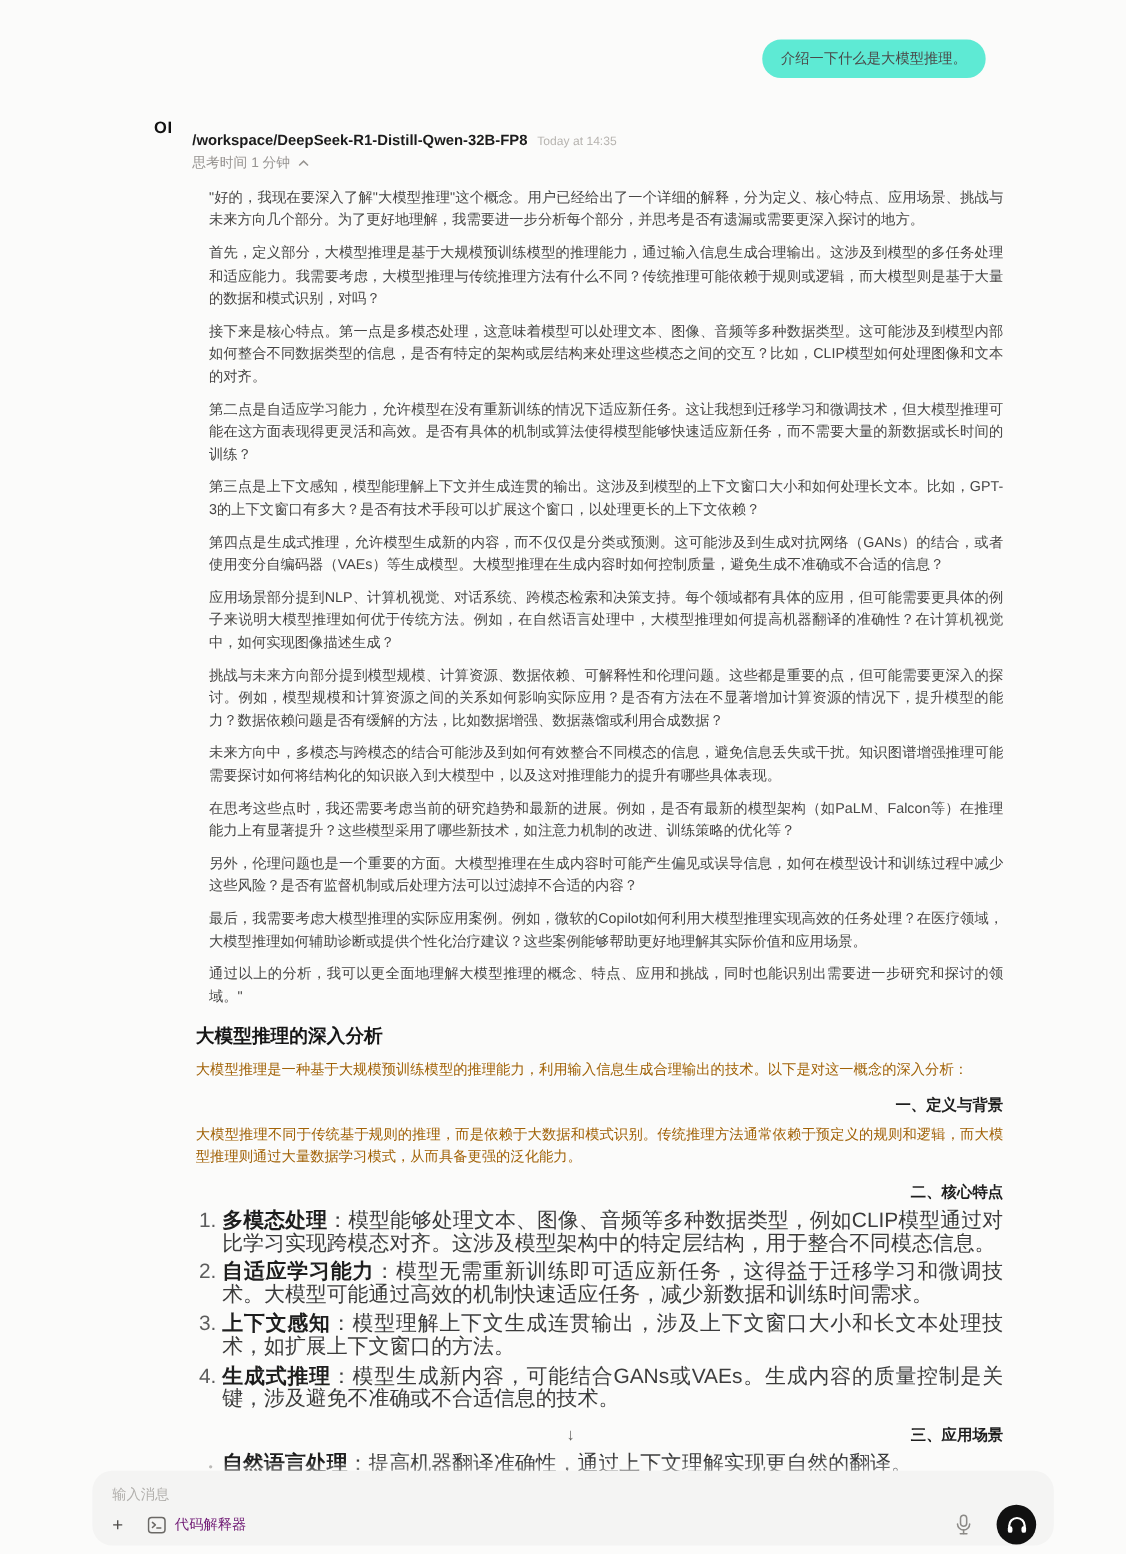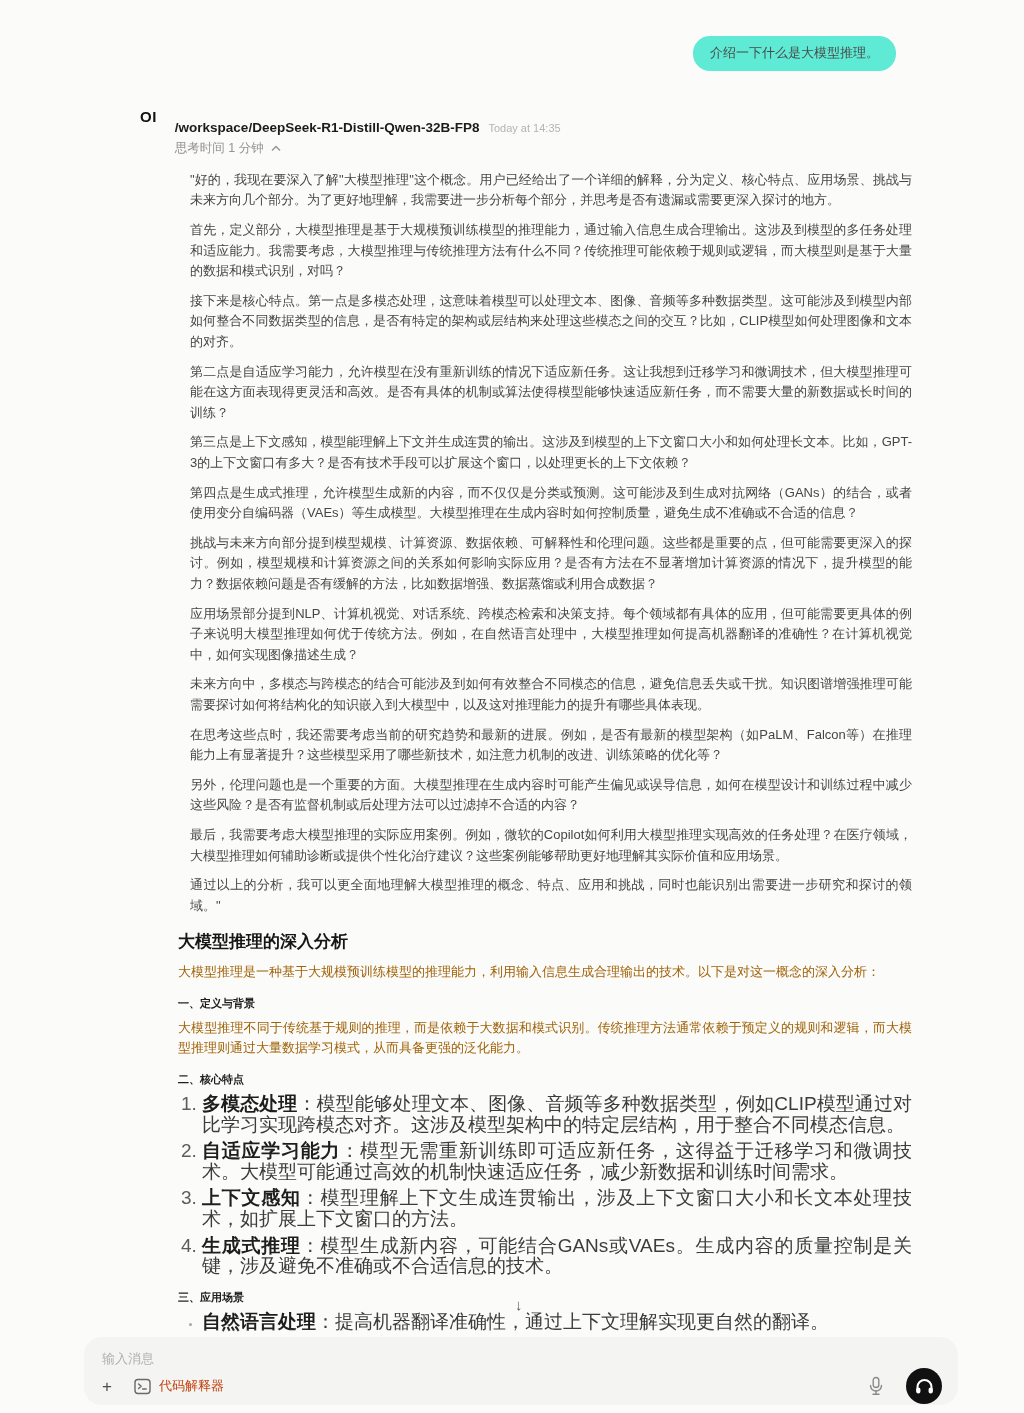--- a/index.html
+++ b/index.html
@@ -25,21 +25,21 @@
     display: flex; align-items: center; gap: 7px; cursor: pointer; width: fit-content;
   }
   .think-toggle svg { stroke: #969390; }
   .thinking { margin: 13px 0 0 50px; }
   .thinking p {
     font-size: 13px; line-height: 20.6px; color: #474645;
     text-align: justify; margin-bottom: 9px;
   }
   .answer { margin: 4px 0 0 38px; color: #343434; }
   .answer h1 { font-size: 17px; color: #161616; margin: 14px 0 9px 0; }
-  .answer h3 { font-size: 11px; color: #1e1e1e; margin: 13px 0 7px 0; }
+  .answer h3 { font-size: 14px; color: #1e1e1e; margin: 13px 0 7px 0; text-align: right; }
   .answer p.ap { font-size: 13px; line-height: 20.6px; text-align: justify; margin-bottom: 4px; color: #a16207; }
   .answer ol, .answer ul { margin: 2px 0 2px 0; padding-left: 24px; }
   .answer li { font-size: 19px; line-height: 20.6px; margin-bottom: 6px; text-align: justify; color: #3c3c3c; }
   .answer li::marker { color: #5c5c5c; }
   .answer ul li::marker { color: #a8a6a3; font-size: 10px; }
   .answer li b { color: #1e1e1e; font-weight: 700; }
   .scroll-arrow {
     position: absolute; left: 515px; top: 1296px;
     font-size: 15px; color: #5f5d5a; cursor: pointer;
   }
@@ -56,21 +56,21 @@
   .composer-input { font-size: 13px; color: #b2b0ad; cursor: text; }
   .composer-row { display: flex; align-items: center; gap: 22px; }
   .plus-btn {
     background: none; border: none; font-size: 17px; color: #4f4d4b;
     cursor: pointer; line-height: 1; padding: 0; font-family: inherit;
   }
   .ci-chip {
     background: none; border: none; display: flex; align-items: center; gap: 8px;
     cursor: pointer; font-family: inherit; padding: 0;
   }
-  .ci-chip .label { font-size: 13px; color: #c2410c; }
+  .ci-chip .label { font-size: 13px; color: #701a75; }
   .spacer { flex: 1; }
   .mic-btn { background: none; border: none; cursor: pointer; padding: 0; display: flex; }
   .voice-btn {
     width: 36px; height: 36px; border-radius: 50%; background: #111;
     border: none; cursor: pointer; display: flex; align-items: center; justify-content: center; padding: 0;
   }
 </style>
 </head>
 <body>
 
@@ -102,23 +102,23 @@
       <p>首先，定义部分，大模型推理是基于大规模预训练模型的推理能力，通过输入信息生成合理输出。这涉及到模型的多任务处理和适应能力。我需要考虑，大模型推理与传统推理方法有什么不同？传统推理可能依赖于规则或逻辑，而大模型则是基于大量的数据和模式识别，对吗？</p>
 
       <p>接下来是核心特点。第一点是多模态处理，这意味着模型可以处理文本、图像、音频等多种数据类型。这可能涉及到模型内部如何整合不同数据类型的信息，是否有特定的架构或层结构来处理这些模态之间的交互？比如，CLIP模型如何处理图像和文本的对齐。</p>
 
       <p>第二点是自适应学习能力，允许模型在没有重新训练的情况下适应新任务。这让我想到迁移学习和微调技术，但大模型推理可能在这方面表现得更灵活和高效。是否有具体的机制或算法使得模型能够快速适应新任务，而不需要大量的新数据或长时间的训练？</p>
 
       <p>第三点是上下文感知，模型能理解上下文并生成连贯的输出。这涉及到模型的上下文窗口大小和如何处理长文本。比如，GPT-3的上下文窗口有多大？是否有技术手段可以扩展这个窗口，以处理更长的上下文依赖？</p>
 
       <p>第四点是生成式推理，允许模型生成新的内容，而不仅仅是分类或预测。这可能涉及到生成对抗网络（GANs）的结合，或者使用变分自编码器（VAEs）等生成模型。大模型推理在生成内容时如何控制质量，避免生成不准确或不合适的信息？</p>
 
+      <p>应用场景部分提到NLP、计算机视觉、对话系统、跨模态检索和决策支持。每个领域都有具体的应用，但可能需要更具体的例子来说明大模型推理如何优于传统方法。例如，在自然语言处理中，大模型推理如何提高机器翻译的准确性？在计算机视觉中，如何实现图像描述生成？</p>
+
       <p>挑战与未来方向部分提到模型规模、计算资源、数据依赖、可解释性和伦理问题。这些都是重要的点，但可能需要更深入的探讨。例如，模型规模和计算资源之间的关系如何影响实际应用？是否有方法在不显著增加计算资源的情况下，提升模型的能力？数据依赖问题是否有缓解的方法，比如数据增强、数据蒸馏或利用合成数据？</p>
-
-      <p>应用场景部分提到NLP、计算机视觉、对话系统、跨模态检索和决策支持。每个领域都有具体的应用，但可能需要更具体的例子来说明大模型推理如何优于传统方法。例如，在自然语言处理中，大模型推理如何提高机器翻译的准确性？在计算机视觉中，如何实现图像描述生成？</p>
 
       <p>未来方向中，多模态与跨模态的结合可能涉及到如何有效整合不同模态的信息，避免信息丢失或干扰。知识图谱增强推理可能需要探讨如何将结构化的知识嵌入到大模型中，以及这对推理能力的提升有哪些具体表现。</p>
 
       <p>在思考这些点时，我还需要考虑当前的研究趋势和最新的进展。例如，是否有最新的模型架构（如PaLM、Falcon等）在推理能力上有显著提升？这些模型采用了哪些新技术，如注意力机制的改进、训练策略的优化等？</p>
 
       <p>另外，伦理问题也是一个重要的方面。大模型推理在生成内容时可能产生偏见或误导信息，如何在模型设计和训练过程中减少这些风险？是否有监督机制或后处理方法可以过滤掉不合适的内容？</p>
 
       <p>最后，我需要考虑大模型推理的实际应用案例。例如，微软的Copilot如何利用大模型推理实现高效的任务处理？在医疗领域，大模型推理如何辅助诊断或提供个性化治疗建议？这些案例能够帮助更好地理解其实际价值和应用场景。</p>
 
       <p>通过以上的分析，我可以更全面地理解大模型推理的概念、特点、应用和挑战，同时也能识别出需要进一步研究和探讨的领域。"</p>

